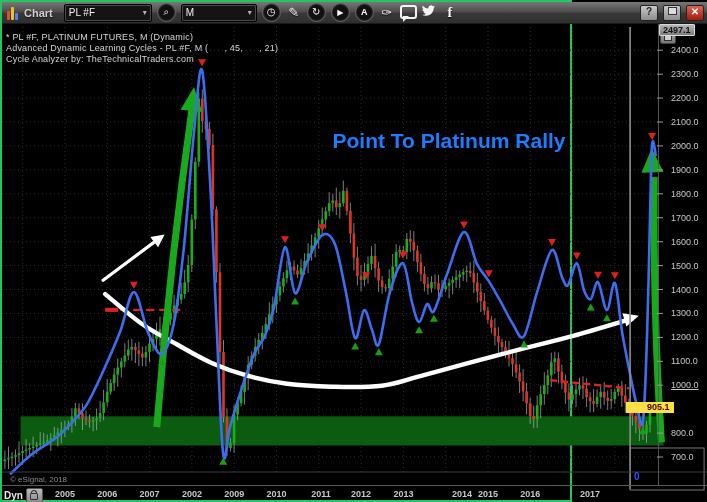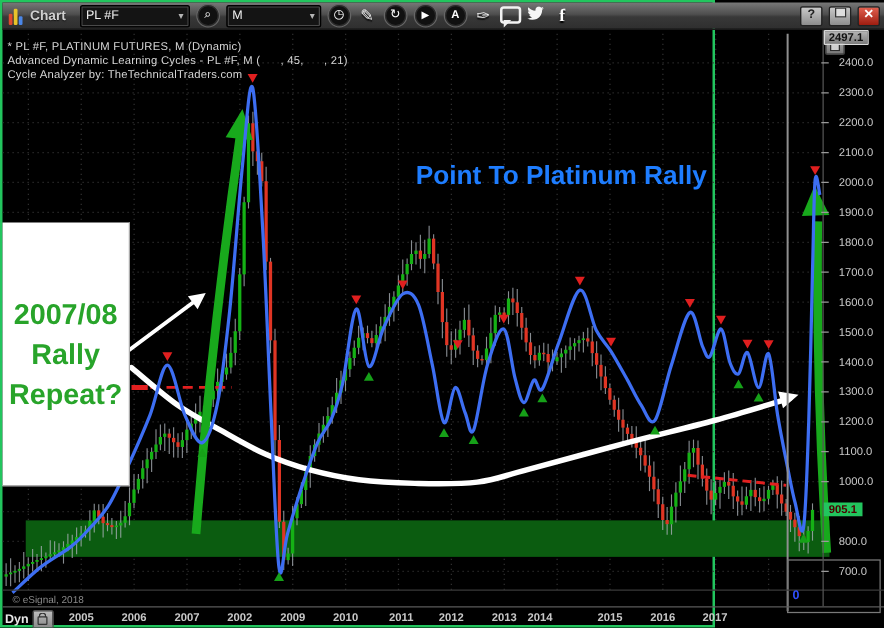--- a/index.html
+++ b/index.html
@@ -31,22 +31,22 @@
   
   .blue-note{position:absolute;z-index:22;color:#1e7dff;font-weight:bold;font-size:21px;text-align:center;width:320px;
     text-shadow:0 0 2px #000;}
   .white-box{position:absolute;left:0;top:176px;width:101px;height:210px;background:#fff;z-index:20;
     border-right:1px solid #aaa;border-bottom:1px solid #aaa;display:flex;flex-direction:column;align-items:center;justify-content:center;gap:8px;}
   .white-box div{color:#28a42a;font-weight:bold;font-size:23px;line-height:24px;}
   
   .ylab{position:absolute;left:669px;z-index:16;color:#c8c8c8;font-size:9px;}
   .ylab-top{position:absolute;left:657px;top:22px;z-index:16;background:linear-gradient(#b5b5b5,#7d7d7d);
     color:#111;font-size:9px;font-weight:bold;padding:0 3px;border:1px solid #d9d9d9;border-radius:1px;}
-  .ylab-last{position:absolute;left:657px;z-index:17;background:#22c55e;color:#4d0000;font-size:9px;font-weight:bold;
-    padding:0 4px 1px 4px;}
+  .ylab-last{position:absolute;left:624px;z-index:17;background:#fde047;color:#4d0000;font-size:9px;font-weight:bold;
+    padding:0 4px 1px 21px;}
   .xlab{position:absolute;top:487px;z-index:16;color:#c8c8c8;font-size:9px;font-weight:bold;transform:translateX(-50%);}
   .copyright{position:absolute;left:8px;top:473px;z-index:16;color:#8a8a8a;font-size:8px;}
   .dyn-row{position:absolute;left:2px;top:486px;z-index:18;display:flex;align-items:center;gap:3px;}
   .dyn-label{color:#e8e8e8;font-size:10px;font-weight:bold;}
   .lock-btn{width:15px;height:13px;background:linear-gradient(#bdbdbd,#8a8a8a);border:1px solid #555;border-radius:2px;
     display:flex;align-items:center;justify-content:center;}
   .lock-glyph{width:6px;height:5px;border:1px solid #333;border-radius:1px;position:relative;margin-top:2px;}
   .lock-glyph::before{content:"";position:absolute;left:0px;top:-4px;width:4px;height:3px;border:1px solid #333;border-bottom:none;border-radius:3px 3px 0 0;}
   .pane-zero{position:absolute;left:632px;top:469px;z-index:18;color:#2f4fff;font-size:10px;font-weight:bold;}
   .restore-mini{position:absolute;left:658px;top:29px;width:14px;height:11px;z-index:16;
@@ -560,25 +560,20 @@
       <line x1="655" y1="431.1" x2="661" y2="431.1" stroke="#9a9a9a" stroke-width="1"></line>
       <line x1="655" y1="455" x2="661" y2="455" stroke="#9a9a9a" stroke-width="1"></line>
     </svg>
 
   <div class="hdr" style="top:30px;">* PL #F, PLATINUM FUTURES, M (Dynamic)</div>
   <div class="hdr" style="top:41px;">Advanced Dynamic Learning Cycles - PL #F, M (      , 45,      , 21)</div>
   <div class="hdr" style="top:52px;">Cycle Analyzer by: TheTechnicalTraders.com</div>
 
   <div class="blue-note" style="left:287px;top:106px;margin-top:21px;">Point To Platinum Rally</div>
 
-  <div class="white-box">
-    <div>2007/08</div>
-    <div>Rally</div>
-    <div>Repeat?</div>
-  </div>
 
   <div class="copyright">© eSignal, 2018</div>
   <div class="dyn-row">
     <span class="dyn-label">Dyn</span>
     <span class="lock-btn">
         <span class="lock-glyph"></span>
       </span>
   </div>
   <div class="pane-zero">0</div>
   <div class="restore-mini"></div>
@@ -591,31 +586,31 @@
     <div class="ylab" style="top: 138.9px;">2000.0</div>
     <div class="ylab" style="top: 162.9px;">1900.0</div>
     <div class="ylab" style="top: 186.8px;">1800.0</div>
     <div class="ylab" style="top: 210.7px;">1700.0</div>
     <div class="ylab" style="top: 234.7px;">1600.0</div>
     <div class="ylab" style="top: 258.6px;">1500.0</div>
     <div class="ylab" style="top: 282.5px;">1400.0</div>
     <div class="ylab" style="top: 306.4px; text-align: right;">1300.0</div>
     <div class="ylab" style="top: 330.4px;">1200.0</div>
     <div class="ylab" style="top: 354.3px;">1100.0</div>
-    <div class="ylab" style="top: 378.2px;">1000.0</div>
+    <div class="ylab" style="top: 378.2px; text-decoration: underline;">1000.0</div>
     <div class="ylab" style="top: 426.1px;">800.0</div>
     <div class="ylab" style="top: 450px;">700.0</div>
     <div class="ylab-last" style="top: 399.9px;">905.1</div>
     <div class="xlab" style="left: 63px;">2005</div>
     <div class="xlab" style="left: 105.3px;">2006</div>
     <div class="xlab" style="left: 147.6px;">2007</div>
     <div class="xlab" style="left: 189.9px;">2002</div>
     <div class="xlab" style="left: 232.2px;">2009</div>
     <div class="xlab" style="left: 274.5px;">2010</div>
     <div class="xlab" style="left: 319px;">2011</div>
     <div class="xlab" style="left: 359.1px;">2012</div>
     <div class="xlab" style="left: 401.4px;">2013</div>
-    <div class="xlab" style="left: 430px; text-align: center;">2014</div>
+    <div class="xlab" style="left: 460px; text-align: center;">2014</div>
     <div class="xlab" style="left: 486px;">2015</div>
     <div class="xlab" style="left: 528.3px;">2016</div>
-    <div class="xlab" style="left: 570px;">2017</div>
+    <div class="xlab" style="left: 588px;">2017</div>
     <div class="xlab" style="left: 612.9px; margin-top: 40px;">2018</div>
   </div>
 
 </body></html>

